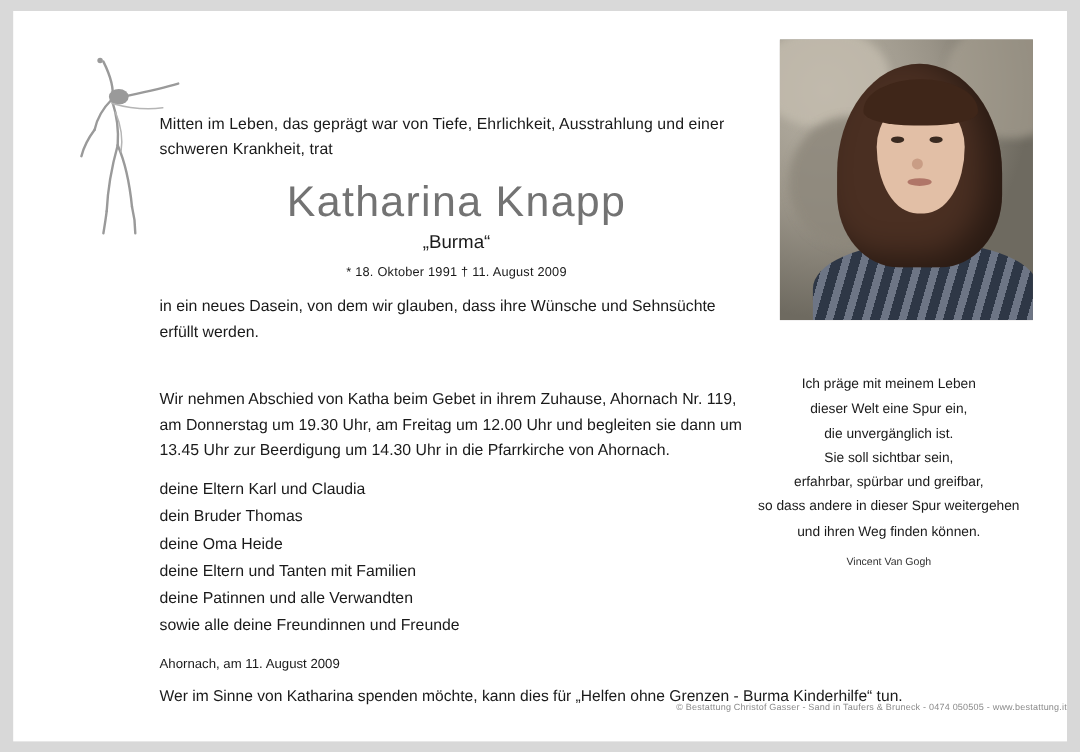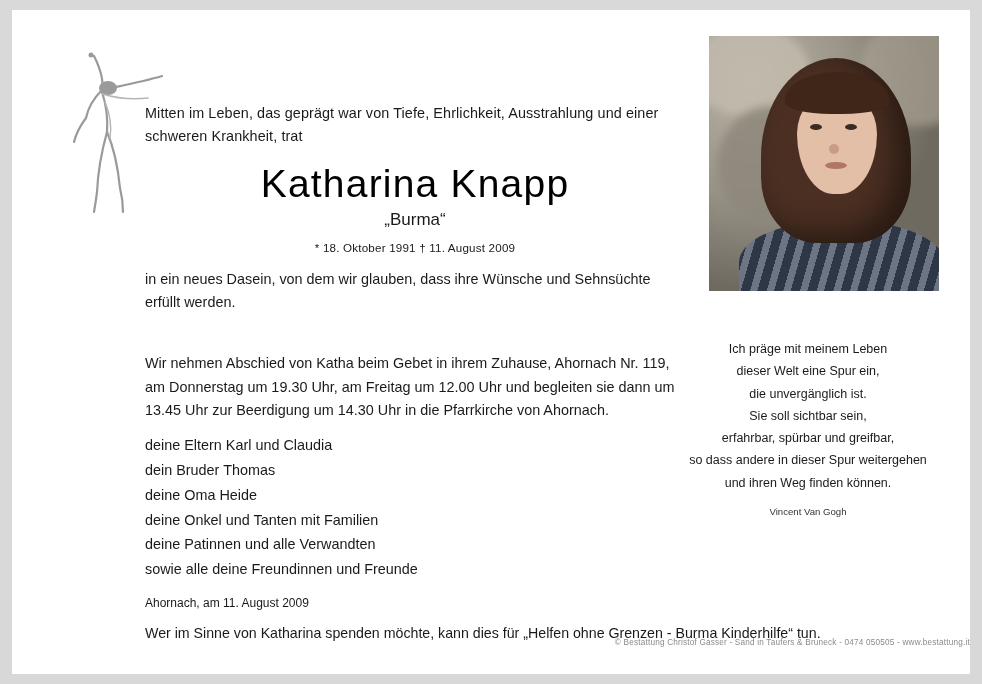--- a/index.html
+++ b/index.html
@@ -50,21 +50,21 @@
     font-size: 14.4px;
     line-height: 1.62;
     letter-spacing: .1px;
   }
   .name {
     text-align: center;
     font-size: 39px;
     letter-spacing: 1.2px;
     margin-top: 13px;
     font-weight: 400;
-    color: #000000;
+    color: #737373;
   }
   .nickname {
     text-align: center;
     font-size: 17px;
     margin-top: 4px;
     color: #1a1a1a;
   }
   .dates {
     text-align: center;
     font-size: 11.6px;
@@ -256,21 +256,21 @@
       <div class="dates">*  18. Oktober 1991     †  11. August 2009</div>
       <div class="after-dates">in ein neues Dasein, von dem wir glauben, dass ihre Wünsche und Sehnsüchte erfüllt werden.</div>
 
       <div class="block gap-1">Wir nehmen Abschied von Katha beim Gebet in ihrem Zuhause, Ahornach Nr. 119, am Donnerstag um 19.30 Uhr, am Freitag um 12.00 Uhr und begleiten sie dann um 13.45 Uhr zur Beerdigung um 14.30 Uhr in die Pfarrkirche von Ahornach.</div>
 
 
       <div class="family">
         <div>deine Eltern Karl und Claudia</div>
         <div>dein Bruder Thomas</div>
         <div>deine Oma Heide</div>
-        <div>deine Onkel und Tanten mit Familien</div>
+        <div>deine Eltern und Tanten mit Familien</div>
         <div>deine Patinnen und alle Verwandten</div>
         <div>sowie alle deine Freundinnen und Freunde</div>
       </div>
 
       <div class="place-date">Ahornach, am 11. August 2009</div>
     </div>
 
     <div class="donation">Wer im Sinne von Katharina spenden möchte, kann dies für „Helfen ohne Grenzen - Burma Kinderhilfe“ tun.</div>
 
     <div class="imprint">© Bestattung Christof Gasser - Sand in Taufers &amp; Bruneck - 0474 050505 - www.bestattung.it</div>

